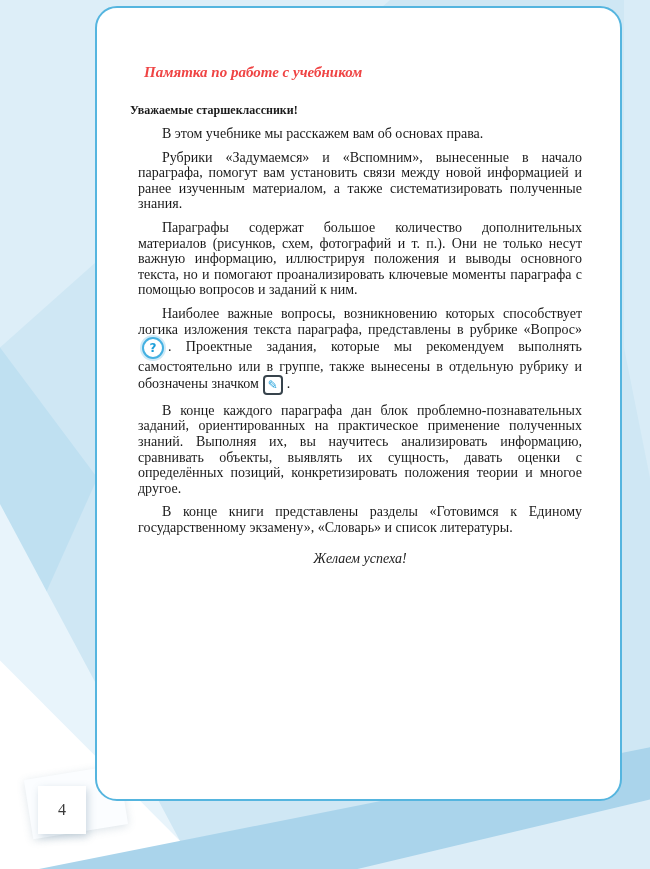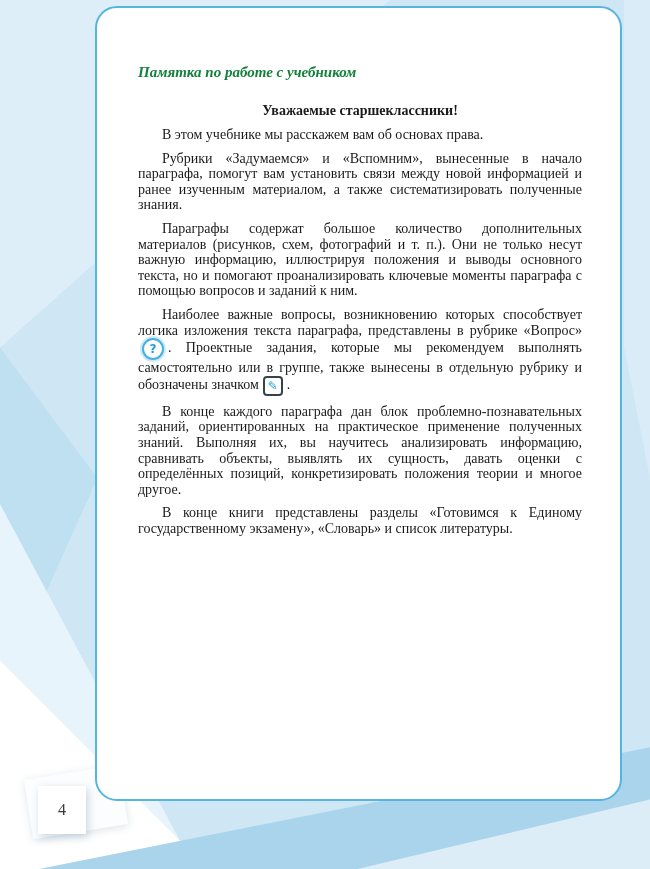--- a/index.html
+++ b/index.html
@@ -47,31 +47,30 @@
     height: 795px;
     box-sizing: border-box;
     background: #ffffff;
     border: 2px solid #55b5df;
     border-radius: 22px;
     padding: 56px 30px 0 33px;
     z-index: 5;
   }
 
   .page-title {
-    margin: 0 0 22px 8px;
+    margin: 0 0 22px 14px;
     font-size: 15px;
     font-weight: bold;
     font-style: italic;
-    color: #15803d;
+    color: #ef4444;
   }
 
   .greeting {
     margin: 0 0 6px 0;
-    text-align: center;
-    font-size: 14px;
+    font-size: 12px;
     font-weight: bold;
     color: #1a1a1a;
   }
 
   .body-text p {
     margin: 8px;
     font-size: 14px;
     line-height: 15.6px;
     text-align: justify;
     text-indent: 24px;
@@ -164,16 +163,17 @@
     <p>В этом учебнике мы расскажем вам об основах права.</p>
     <p>Рубрики «Задумаемся» и «Вспомним», вынесенные в начало параграфа, помогут вам установить связи между новой информацией и ранее изученным материалом, а также систематизировать полученные знания.</p>
 
     <p>Параграфы содержат большое количество дополнительных материалов (рисунков, схем, фотографий и т. п.). Они не только несут важную информацию, иллюстрируя положения и выводы основного текста, но и помогают проанализировать ключевые моменты параграфа с помощью вопросов и заданий к ним.</p>
 
     <p><span>Наиболее важные вопросы, возникновению которых способствует логика изложения текста параграфа, представлены в рубрике «Вопрос»</span><span class="icon-question">?</span><span>. Проектные задания, которые мы рекомендуем выполнять самостоятельно или в группе, также вынесены в отдельную рубрику и обозначены значком</span><span class="icon-project">✎</span><span>.</span></p>
     <p>В конце каждого параграфа дан блок проблемно-познавательных заданий, ориентированных на практическое применение полученных знаний. Выполняя их, вы научитесь анализировать информацию, сравнивать объекты, выявлять их сущность, давать оценки с определённых позиций, конкретизировать положения теории и многое другое.</p>
     <p>В конце книги представлены разделы «Готовимся к Единому государственному экзамену», «Словарь» и список литературы.</p>
   </div>
 
+  <div class="closing">Желаем успеха!</div>
 
 </div>
 
 <div class="page-number-box">4</div>
 
 </body></html>

